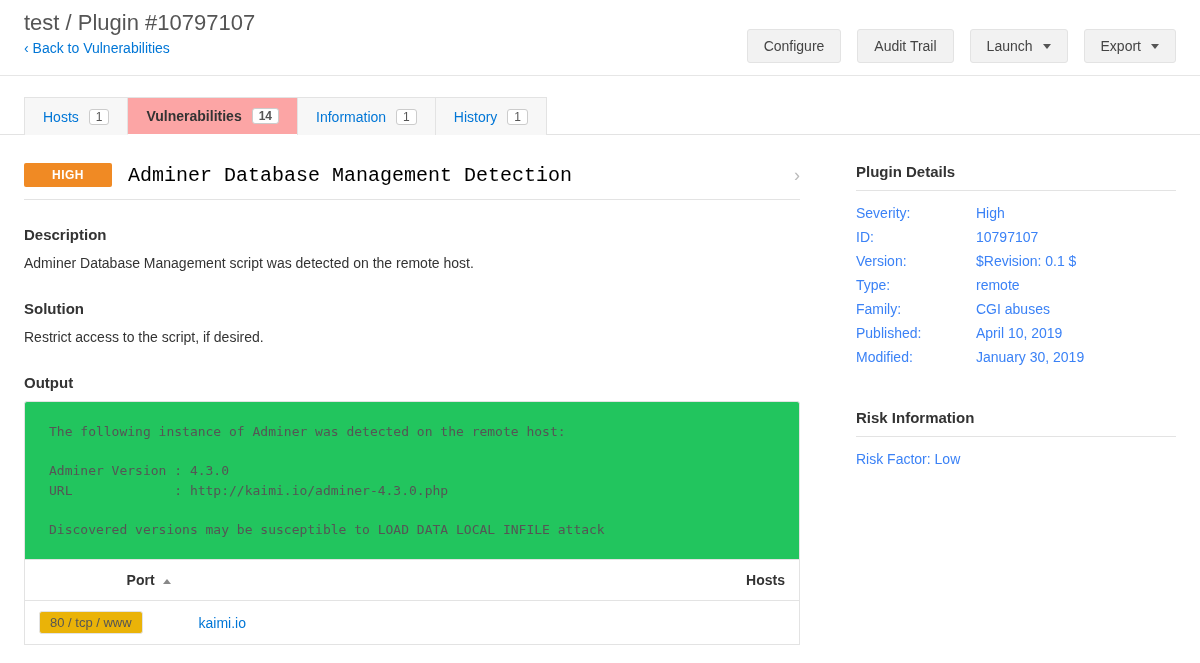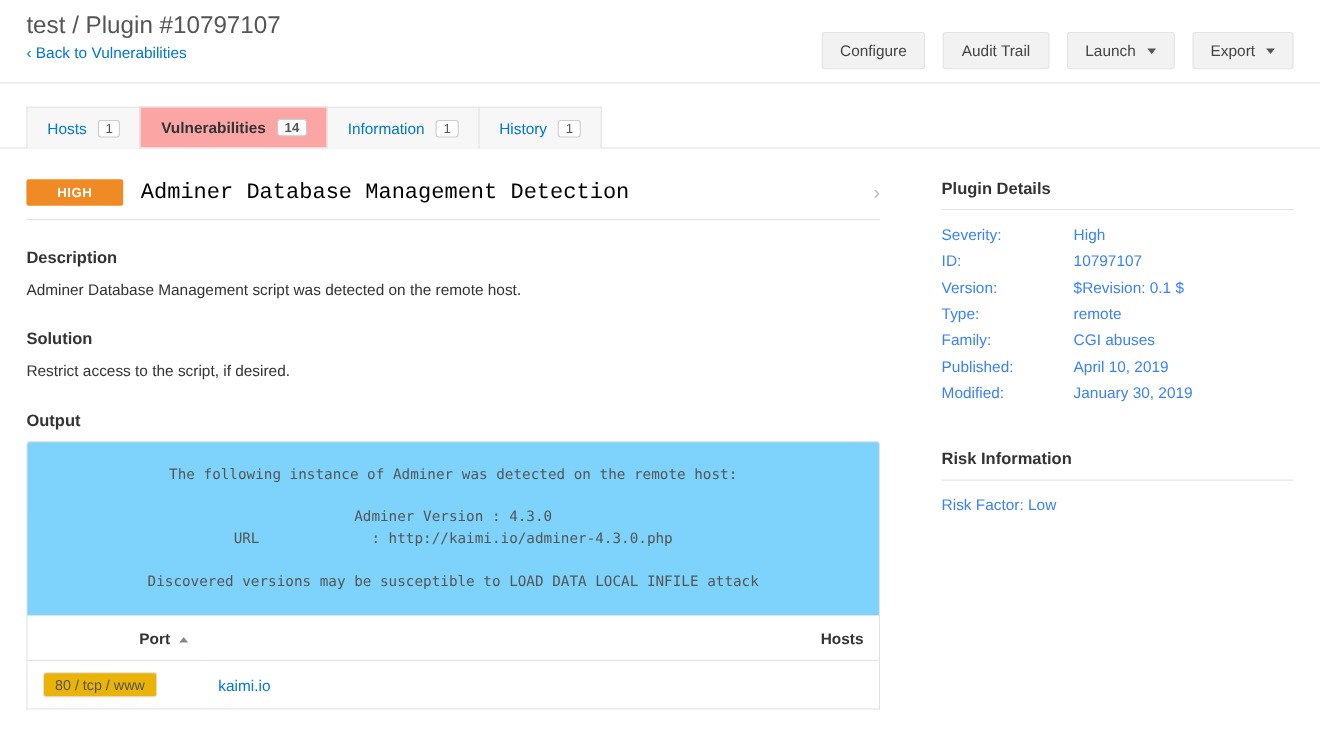--- a/index.html
+++ b/index.html
@@ -131,30 +131,29 @@
     font-weight: 700;
     color: #333;
     margin-bottom: 10px;
   }
   .section p {
     font-size: 14px;
     color: #333;
     line-height: 1.5;
   }
   .output-box {
-    background: #7dd3fc;
+    background: #22c55e;
     border: 1px solid #e3e3e3;
     border-radius: 3px 3px 0 0;
     padding: 20px 24px;
     font-family: Menlo, Consolas, monospace;
     font-size: 13px;
     color: #555;
     white-space: pre-wrap;
     line-height: 1.5;
-    text-align: center;
   }
   .output-table {
     border: 1px solid #e3e3e3;
     border-top: none;
     border-radius: 0 0 3px 3px;
     width: 100%;
     border-collapse: collapse;
   }
   .output-table th {
     text-align: right;

